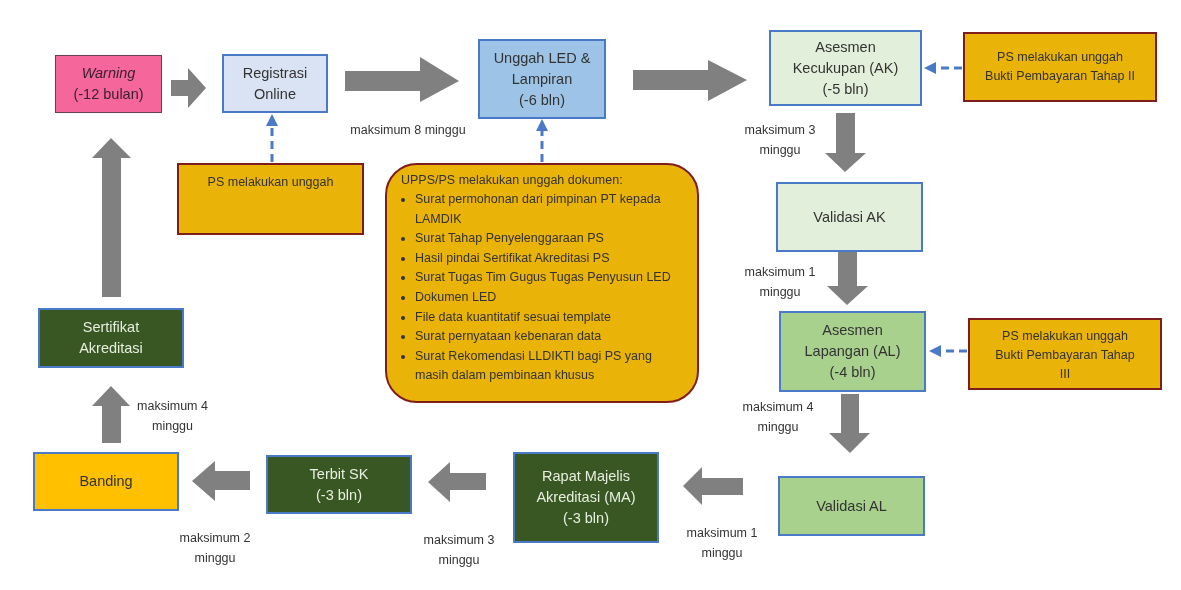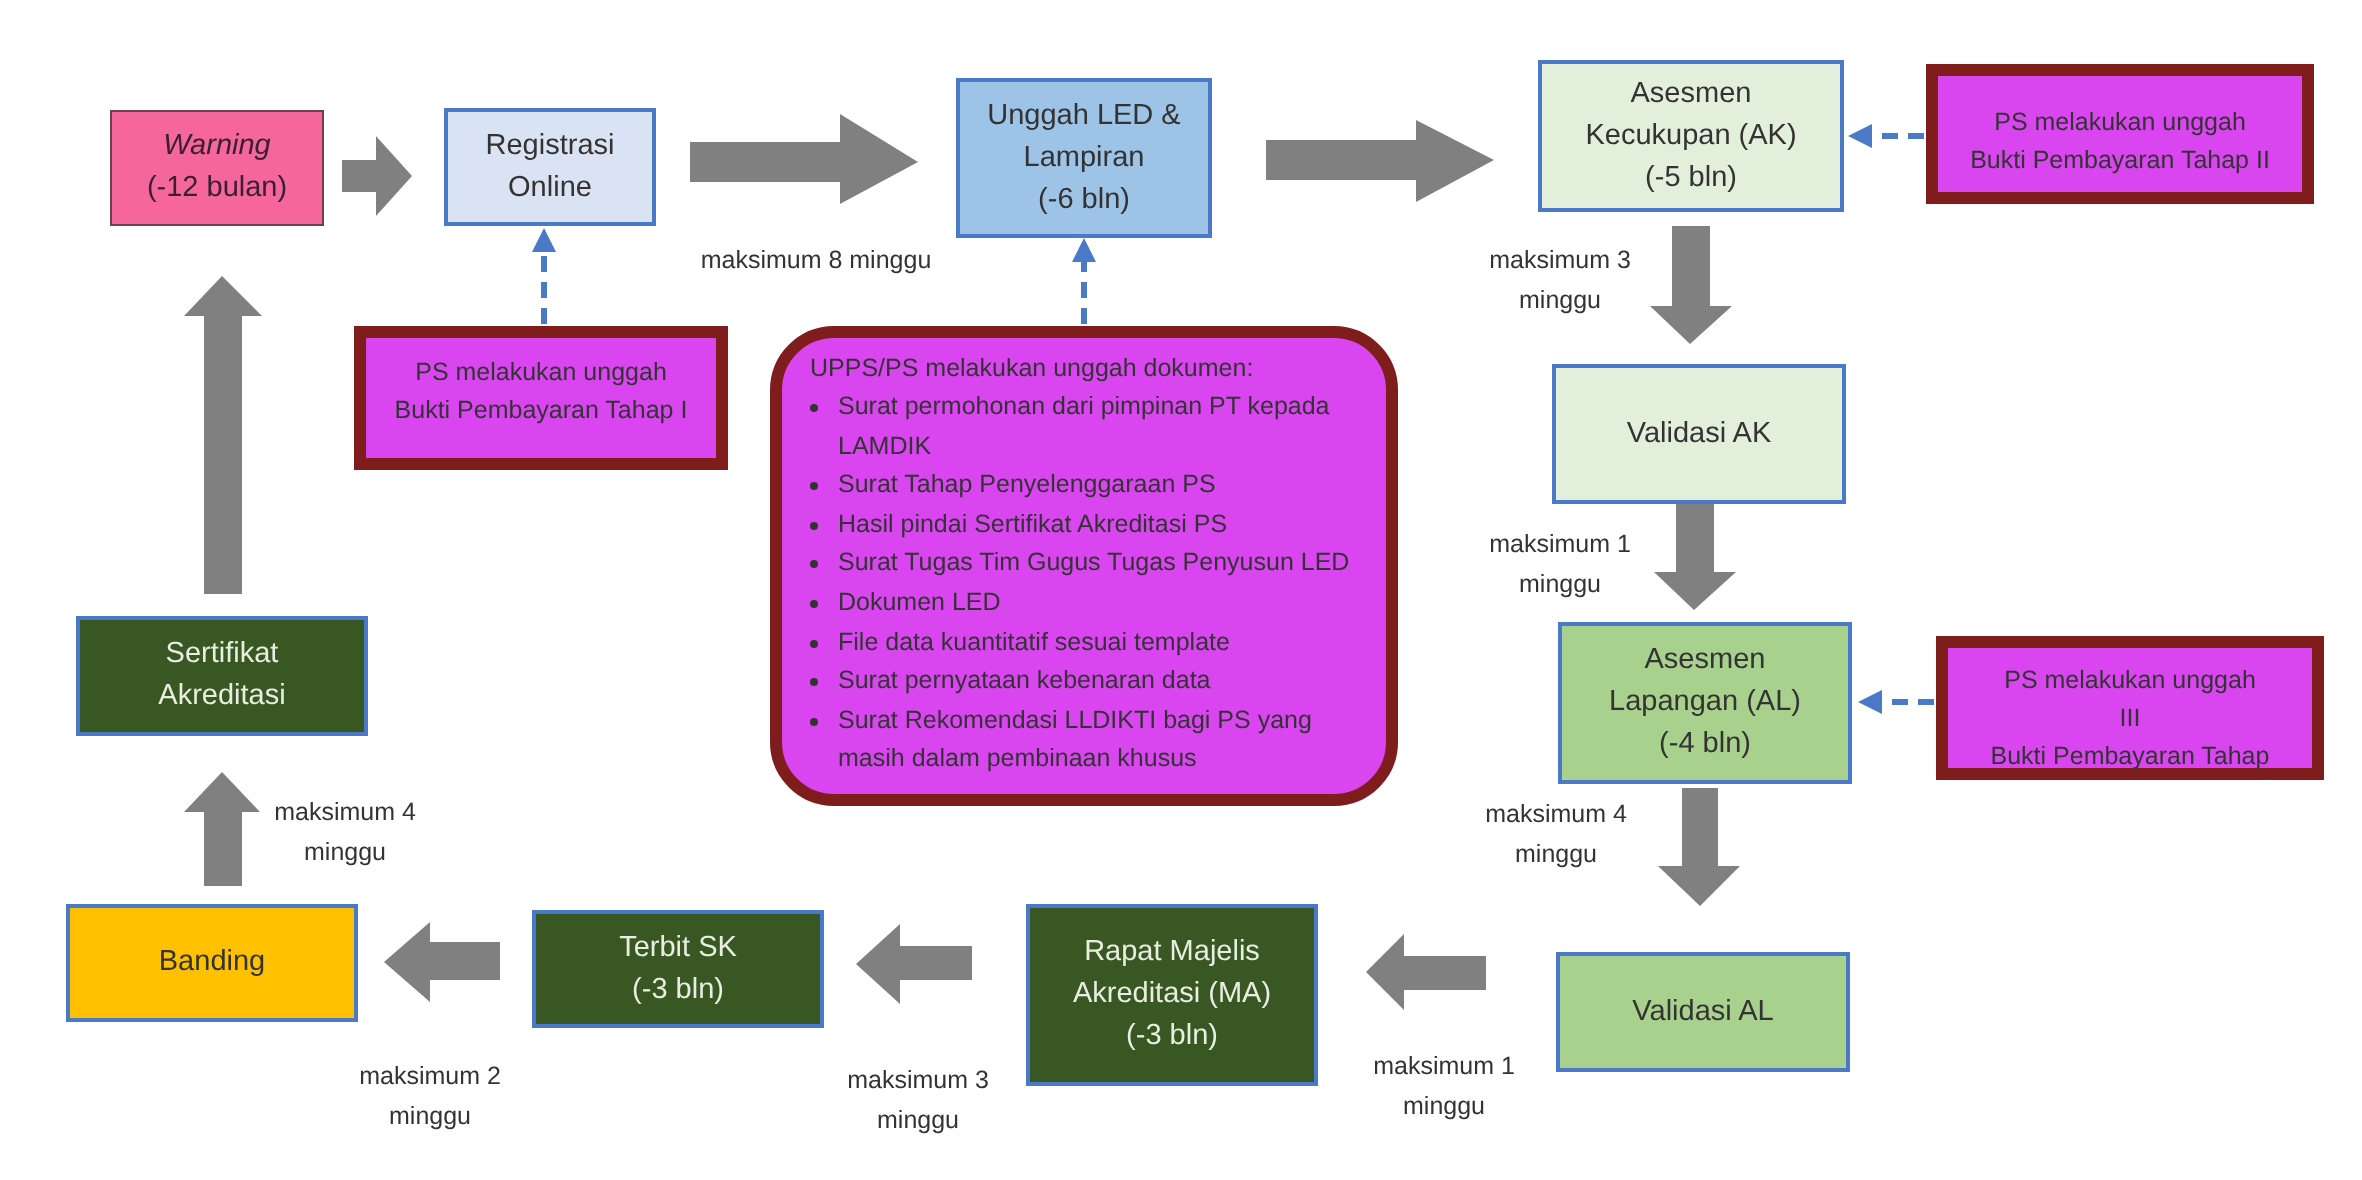--- a/index.html
+++ b/index.html
@@ -11,21 +11,21 @@
   }
   .box {
     position: absolute; box-sizing: border-box;
     display: flex; flex-direction: column; align-items: center; justify-content: center;
     text-align: center; font-size: 14.5px; line-height: 21px;
     border: 2px solid #4a7ac7;
   }
   .box span { display: block; }
   .note {
     position: absolute; box-sizing: border-box;
-    background: #d946ef; border: 6px solid #7f1d1d;
+    background: #eab308; border: 2px solid #7f1d1d;
     font-size: 12.5px; line-height: 19px; color: #333; text-align: center;
     padding-top: 8px;
   }
   .lbl {
     position: absolute; font-size: 12.5px; line-height: 20px; color: #333; text-align: center;
   }
   svg.arrows { position: absolute; left: 0; top: 0; }
   .doclist { text-align: left; padding: 6px 10px 0 14px; }
   .doclist ul { margin: 0; padding-left: 14px; }
   .doclist li { margin: 0; padding: 0; line-height: 19.6px; }
@@ -123,21 +123,20 @@
   <span>Banding</span>
 </div>
 
 <div class="box" style="left:38px;top:308px;width:146px;height:60px;background:#385723;color:#e8eee0;">
   <span>Sertifikat</span>
   <span>Akreditasi</span>
 </div>
 
 <div class="note" style="left:177px;top:163px;width:187px;height:72px;">
   <span style="display:block">PS melakukan unggah</span>
-  <span style="display:block">Bukti Pembayaran Tahap I</span>
 </div>
 
 <div class="note doclist" style="left:385px;top:163px;width:314px;height:240px;border-radius:32px;">
   <div>UPPS/PS melakukan unggah dokumen:</div>
   <ul>
     <li>Surat permohonan dari pimpinan PT kepada LAMDIK</li>
     <li>Surat Tahap Penyelenggaraan  PS</li>
     <li>Hasil pindai Sertifikat Akreditasi PS</li>
     <li>Surat Tugas Tim Gugus Tugas Penyusun LED</li>
     <li>Dokumen LED</li>
@@ -147,22 +146,22 @@
   </ul>
 </div>
 
 <div class="note" style="left:963px;top:32px;width:194px;height:70px;padding-top:14px;">
   <span style="display:block">PS melakukan unggah</span>
   <span style="display:block">Bukti Pembayaran Tahap II</span>
 </div>
 
 <div class="note" style="left:968px;top:318px;width:194px;height:72px;padding-top:7px;">
   <span style="display:block">PS melakukan unggah</span>
+  <span style="display:block">Bukti Pembayaran Tahap</span>
   <span style="display:block">III</span>
-  <span style="display:block">Bukti Pembayaran Tahap</span>
 </div>
 
 <div class="lbl" style="left:338px;top:120px;width:140px;">maksimum 8 minggu</div>
 
 <div class="lbl" style="left:740px;top:120px;width:80px;">
   <span style="display:block">maksimum 3</span>
   <span style="display:block">minggu</span>
 </div>
 
 <div class="lbl" style="left:740px;top:262px;width:80px;">

